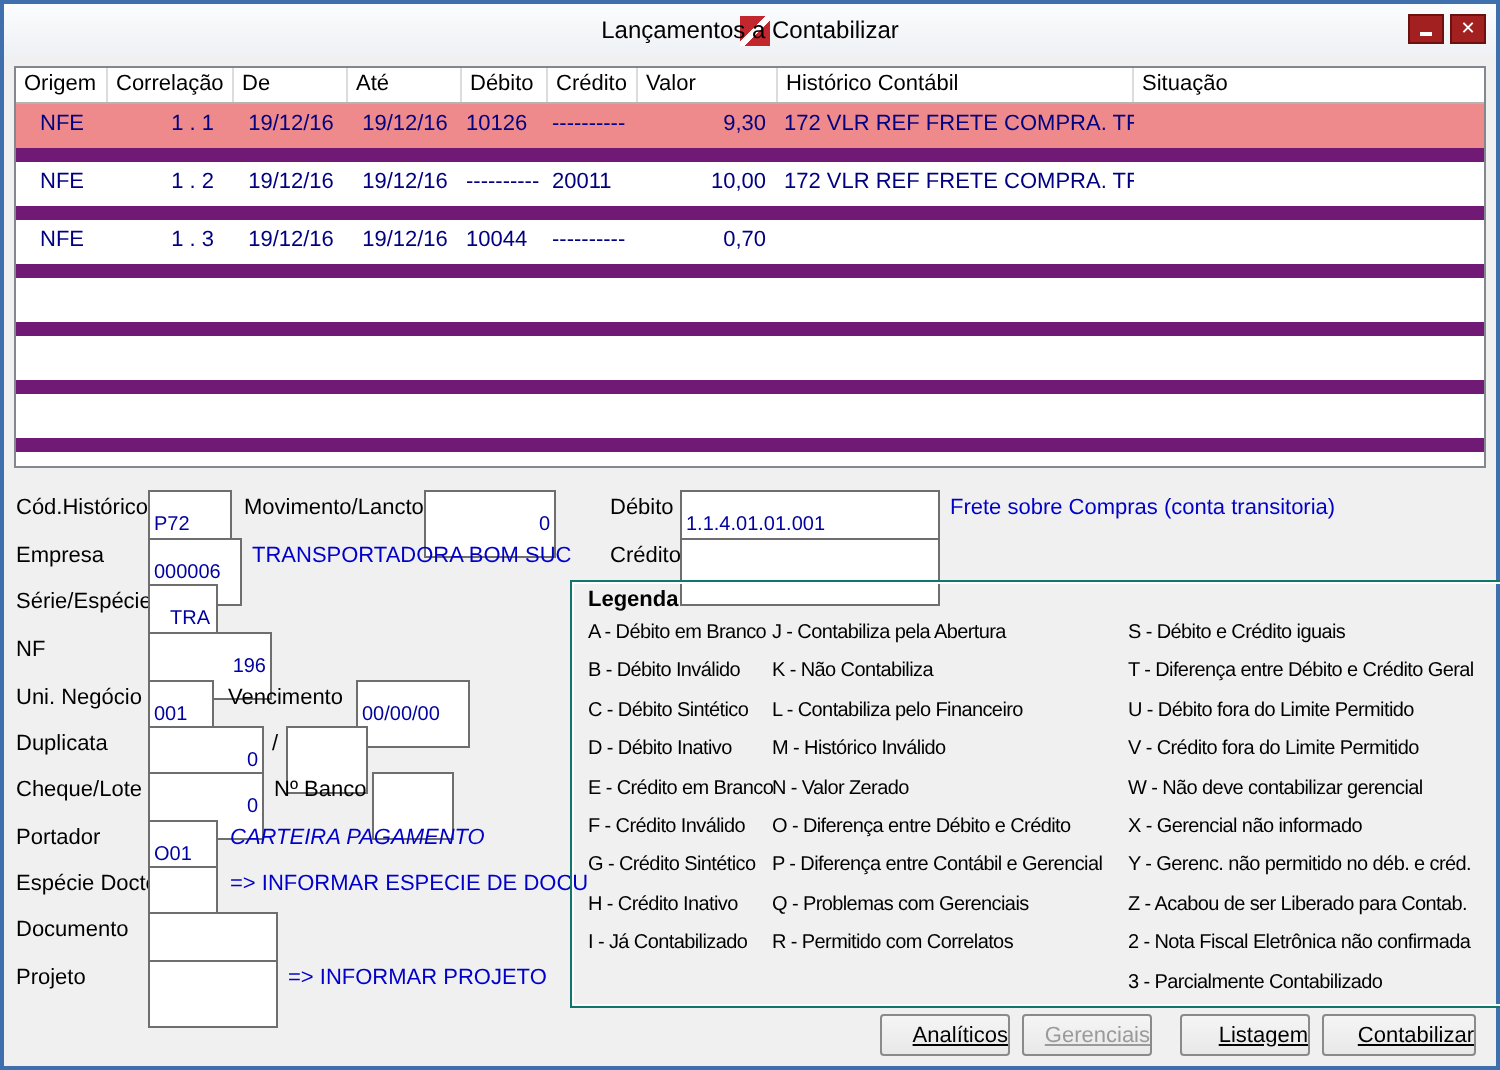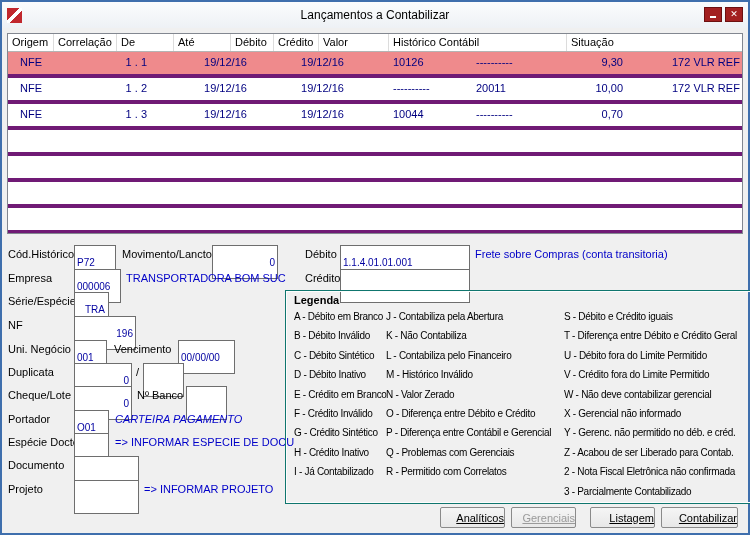--- a/index.html
+++ b/index.html
@@ -1,40 +1,40 @@
 <!DOCTYPE html>
 <html><head>
 <meta charset="utf-8">
 <style>
   html,body{margin:0;padding:0;width:750px;height:535px;overflow:hidden;
     font-family:"Liberation Sans",sans-serif;background:#d8d8d8;}
   .window{position:relative;width:750px;height:535px;box-sizing:border-box;
     border:2px solid #3f6fad;background:#f0f0f0;}
   
   .titlebar{position:absolute;left:0;top:0;right:0;height:26px;
-    background:linear-gradient(#fbfcfd,#eef1f5);display:flex;align-items:center;}
+    background:linear-gradient(#fbfcfd,#eef1f5);display:flex;align-items:center;justify-content:center;}
   .app-icon{width:15px;height:15px;margin-left:5px;background:#c1272d;
     background-image:linear-gradient(135deg,transparent 42%,#fff 42%,#fff 58%,transparent 58%);
     flex:none;}
   .wtitle{position:absolute;left:0;right:0;text-align:center;font-size:12px;color:#000;}
   .tb-buttons{position:absolute;right:5px;top:5px;display:flex;gap:3px;}
   .tb-btn{width:18px;height:15px;background:#a32020;border:1px solid #6d1010;
     box-sizing:border-box;color:#fff;font-size:9px;line-height:13px;text-align:center;
     cursor:pointer;position:relative;}
   .tb-min::before{content:"";position:absolute;left:5px;right:5px;bottom:3px;height:2px;background:#fff;}
   .tb-close::before{content:"✕";}
   
   .grid{position:absolute;left:5px;top:31px;width:736px;height:201px;background:#fff;
     border:1px solid #828790;box-sizing:border-box;overflow:hidden;}
   .ghead,.grow{display:grid;grid-template-columns:46px 63px 57px 57px 43px 45px 70px 178px 1fr;}
   .ghead{height:17px;border-bottom:1px solid #b4b4b4;background:#fff;}
   .ghead .hc{font-size:11px;color:#000;line-height:16px;padding-left:4px;overflow:hidden;
     white-space:nowrap;border-right:1px solid #dcdcdc;}
   .ghead .hc:last-child{border-right:none;}
-  .grow{height:22px;border-bottom:4px solid #701a75;color:#000080;font-size:11px;gap:40px;}
+  .grow{height:22px;border-bottom:7px solid #701a75;color:#000080;font-size:11px;}
   .grow .c{line-height:21px;overflow:hidden;white-space:nowrap;}
   .grow.sel{background:#ef8a8c;}
   .col-origem{text-align:center;}
   .col-corr{text-align:right;padding-right:10px;}
   .col-de,.col-ate{text-align:center;}
   .col-deb,.col-cred{padding-left:2px;}
   .col-valor{text-align:right;padding-right:6px;}
   .col-hist{padding-left:3px;white-space:pre;}
   
   .lbl{position:absolute;font-size:11px;color:#000;line-height:14px;white-space:nowrap;}

